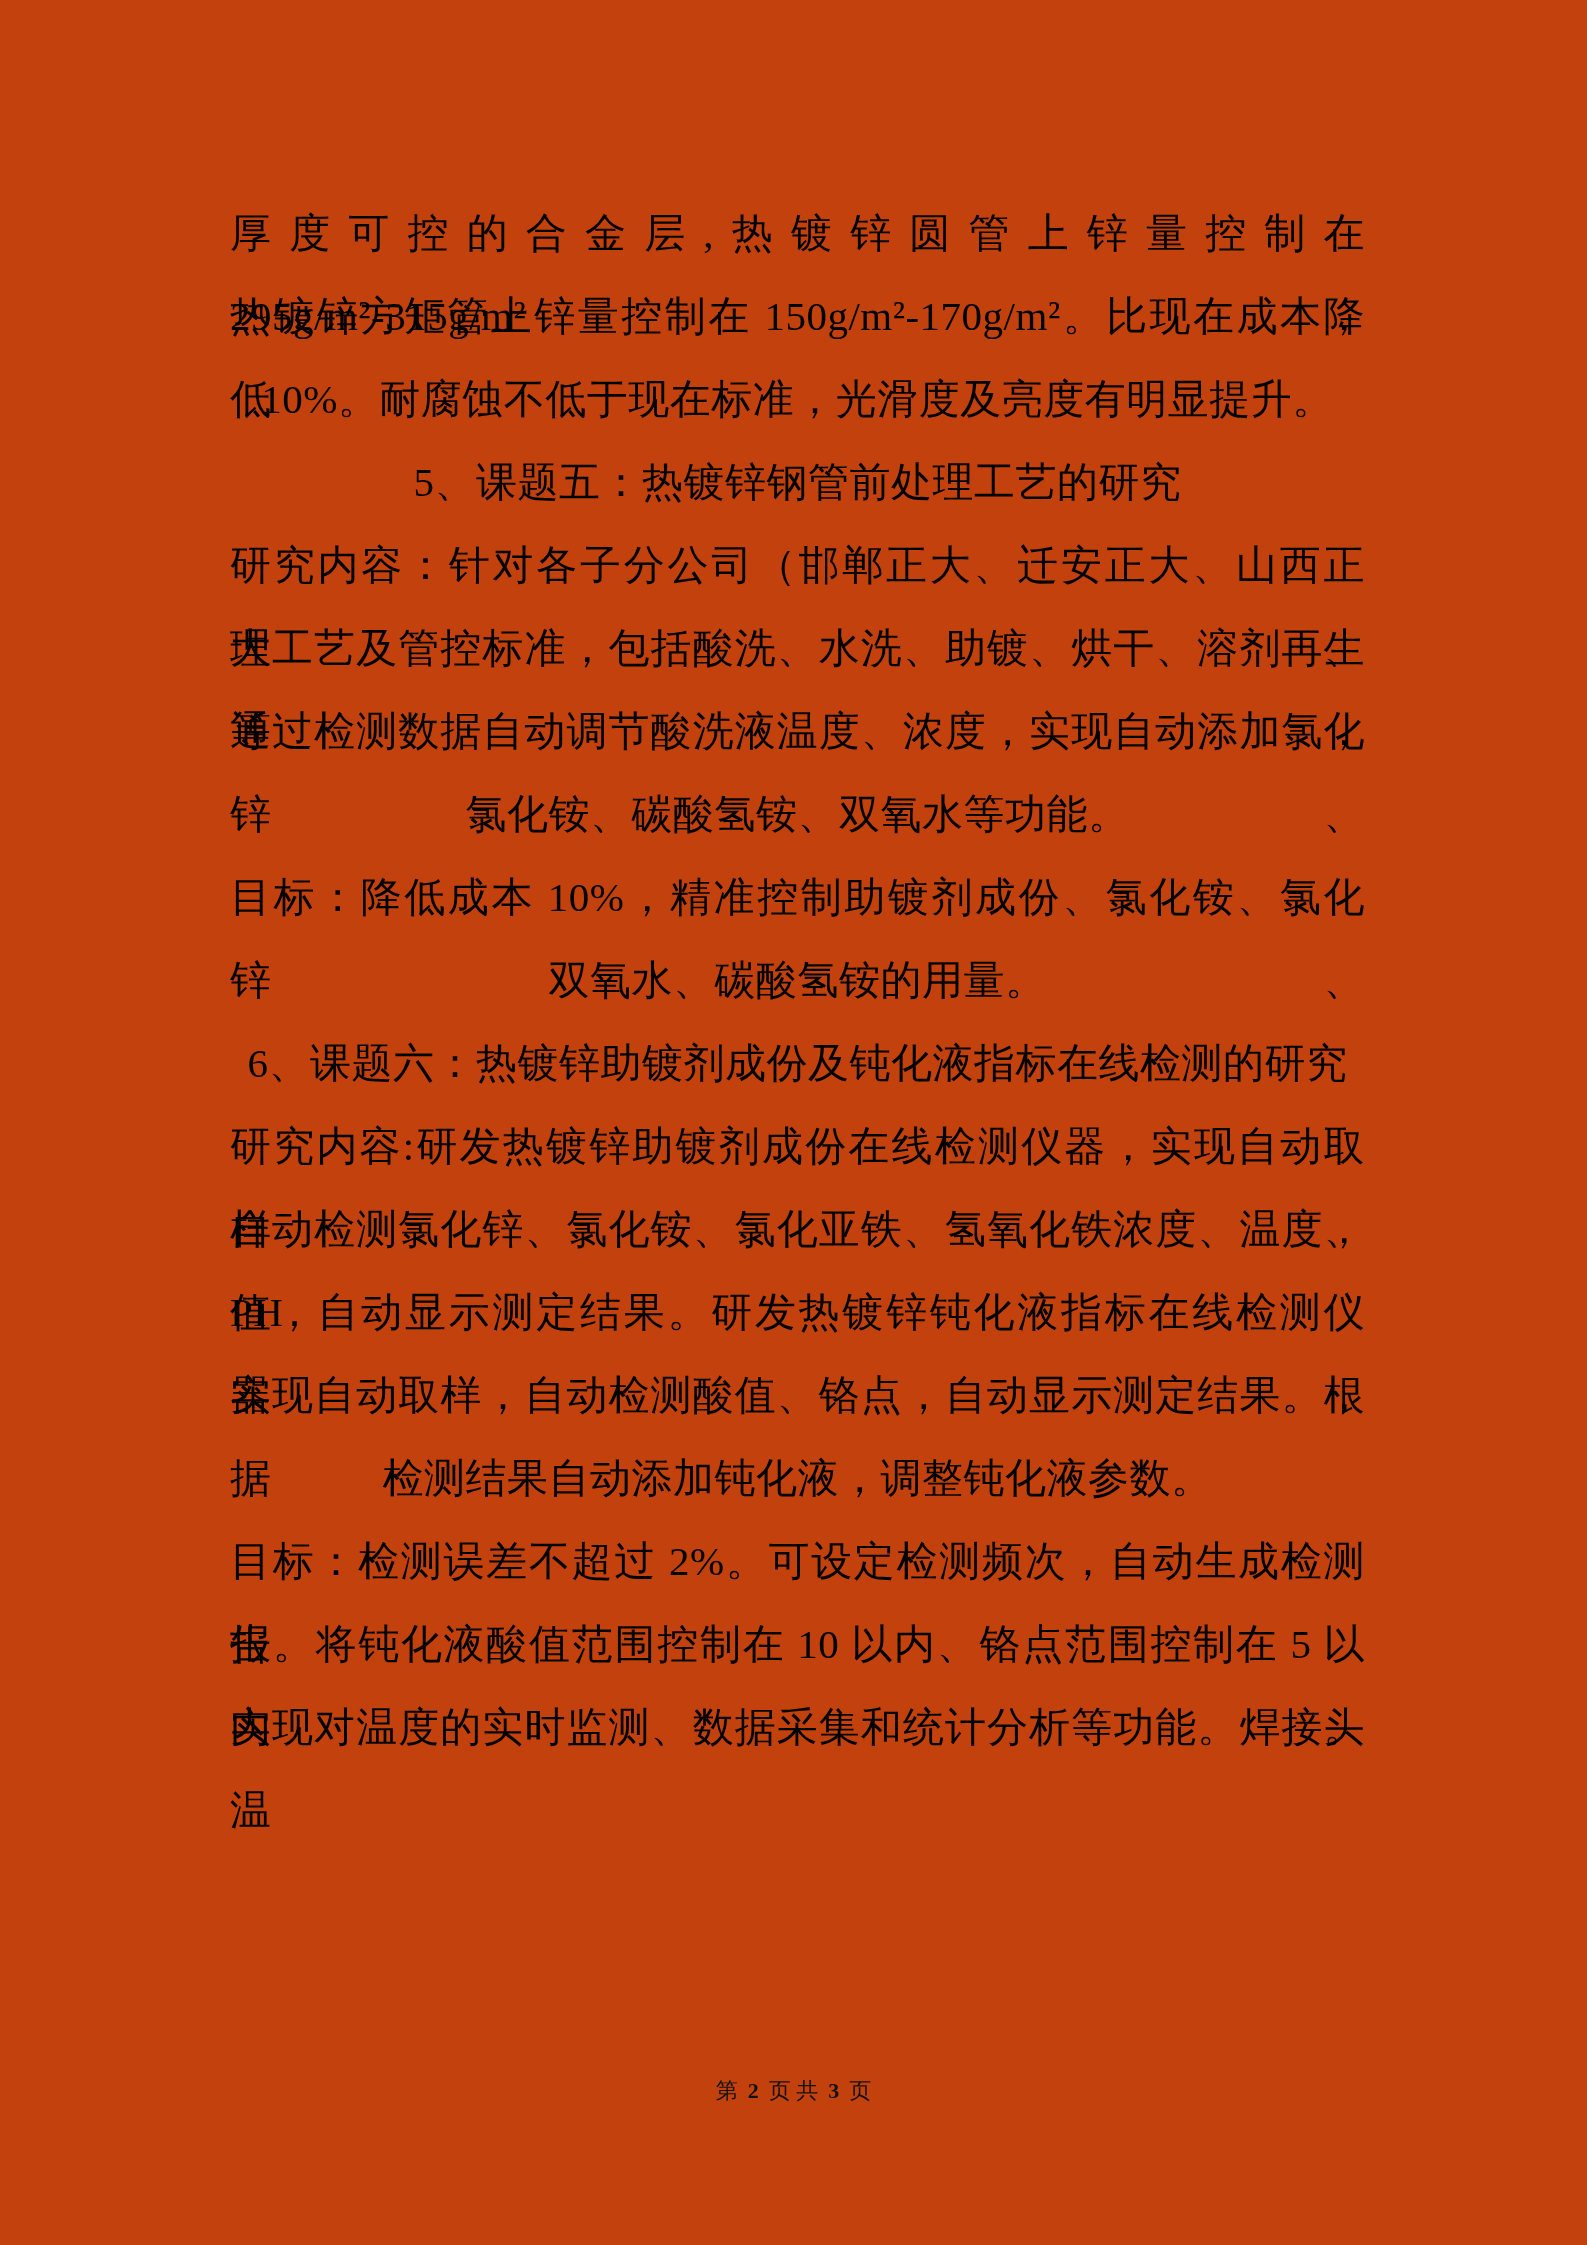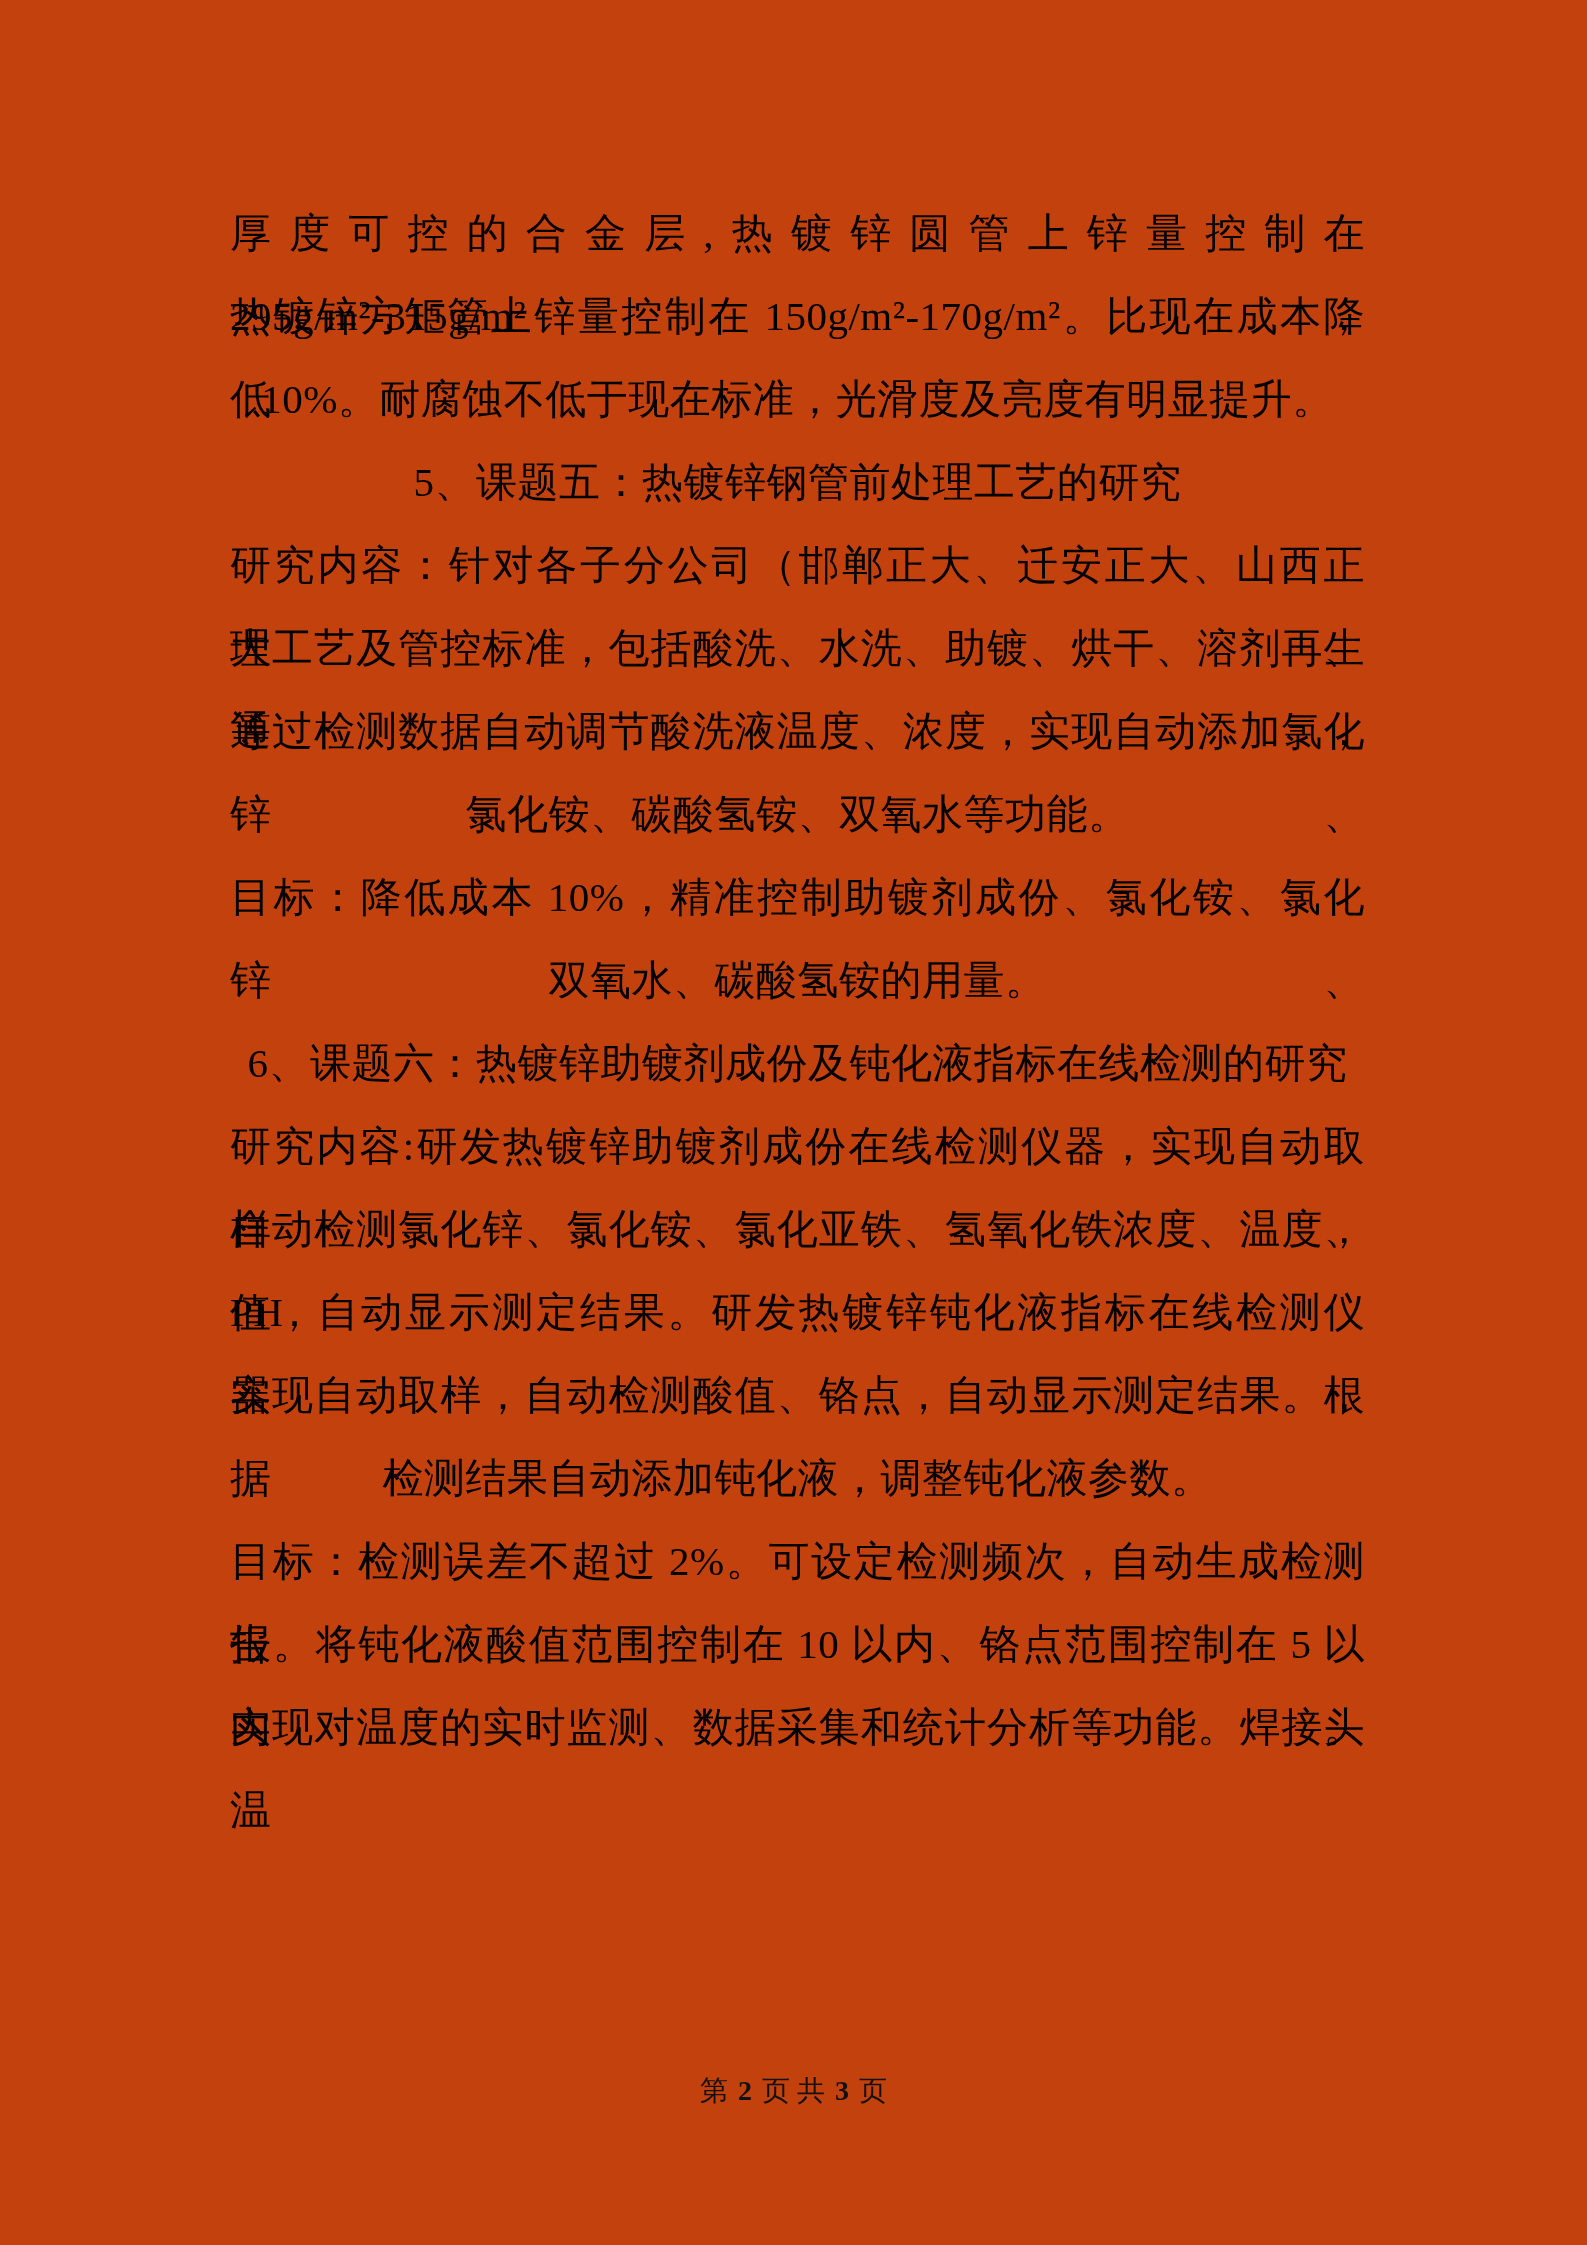--- a/index.html
+++ b/index.html
@@ -38,21 +38,21 @@
     font-weight:normal;
   }
   .footer{
     position:absolute;
     left:0;
     right:0;
     top:2070px;
     height:42px;
     line-height:42px;
     text-align:center;
-    font-size:28px;
+    font-size:22px;
     color:#111111;
   }
   .footer span{
     margin:0 5px;
   }
   .footer .num{
     font-weight:bold;
   }
 </style>
 </head>

